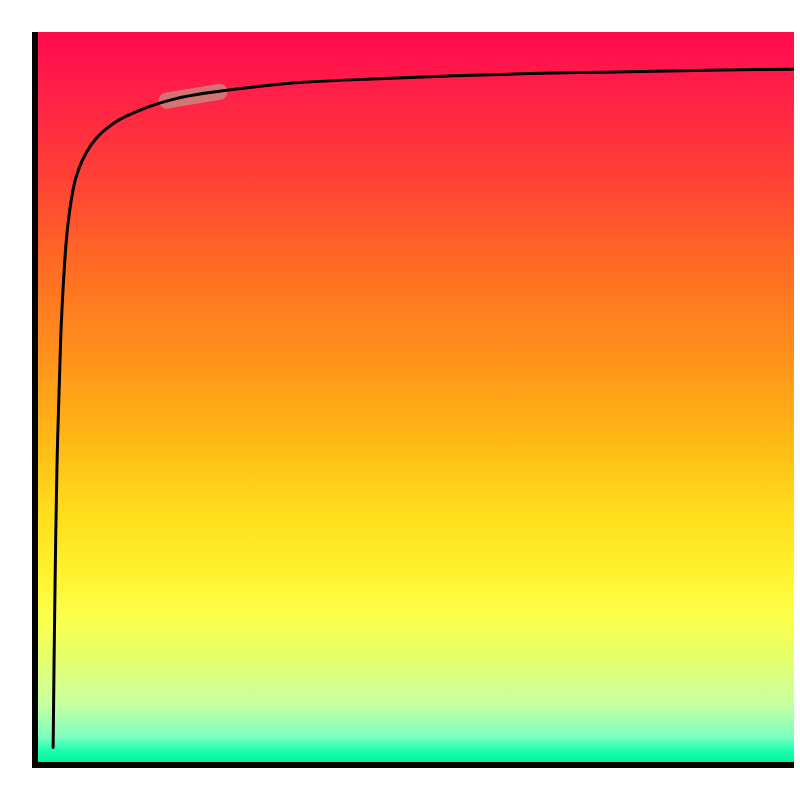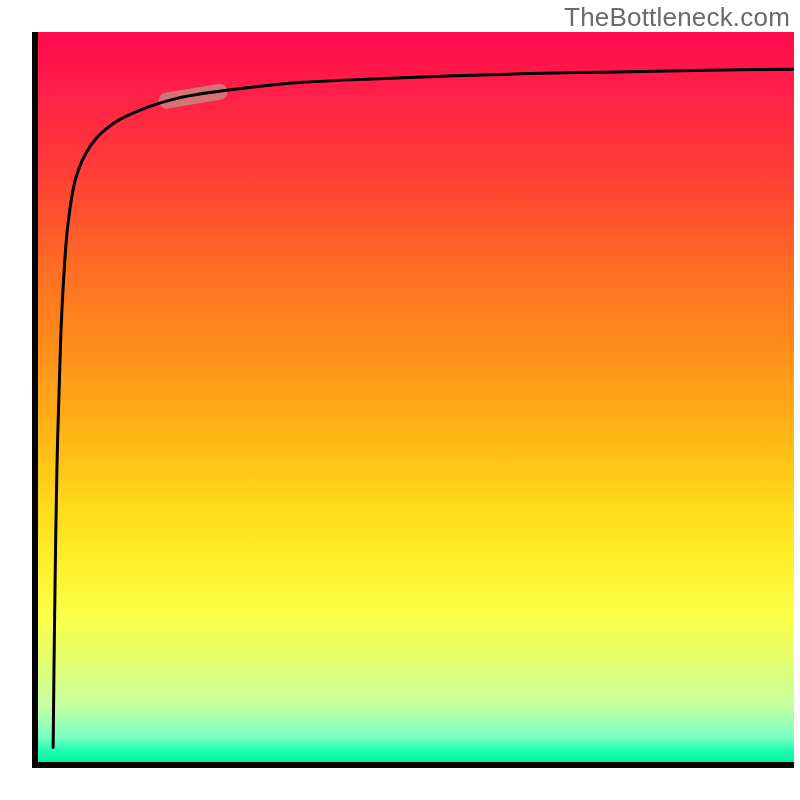--- a/index.html
+++ b/index.html
@@ -85,21 +85,20 @@
     stroke: #c88b80;
     stroke-opacity: 0.78;
     stroke-width: 16;
     stroke-linecap: round;
   }
 </style>
 </head>
 <body>
 
 <div class="container">
-  <div class="watermark">TheBottleneck.com</div>
   <div class="plot-area"></div>
   <div class="axis-left"></div>
   <div class="axis-bottom"></div>
 
   <svg class="curve-svg" viewBox="0 0 756 730" preserveAspectRatio="none">
     <path class="highlight" d="M 128.52 68.62 L 181.44 59.86"></path>
     <path class="curve" d="M 15.12 715.40 C 15.37 693.50, 16.00 630.23, 16.63 584.00 C 17.26 537.77, 17.89 484.23, 18.90 438.00 C 19.91 391.77, 21.42 340.67, 22.68 306.60 C 23.94 272.53, 25.20 253.07, 26.46 233.60 C 27.72 214.13, 28.35 204.40, 30.24 189.80 C 32.13 175.20, 34.02 158.78, 37.80 146.00 C 41.58 133.22, 46.62 122.27, 52.92 113.15 C 59.22 104.02, 66.78 97.33, 75.60 91.25 C 84.42 85.17, 95.76 80.66, 105.84 76.65 C 115.92 72.63, 126.00 69.72, 136.08 67.16 C 146.16 64.61, 153.72 63.27, 166.32 61.32 C 178.92 59.37, 195.30 57.31, 211.68 55.48 C 228.06 53.66, 243.18 51.83, 264.60 50.37 C 286.02 48.91, 315.00 47.82, 340.20 46.72 C 365.40 45.63, 390.60 44.65, 415.80 43.80 C 441.00 42.95, 466.20 42.22, 491.40 41.61 C 516.60 41.00, 541.80 40.64, 567.00 40.15 C 592.20 39.66, 617.40 39.12, 642.60 38.69 C 667.80 38.26, 699.30 37.84, 718.20 37.60 C 737.10 37.35, 749.70 37.29, 756.00 37.23"></path>
   </svg>
 </div>
 

